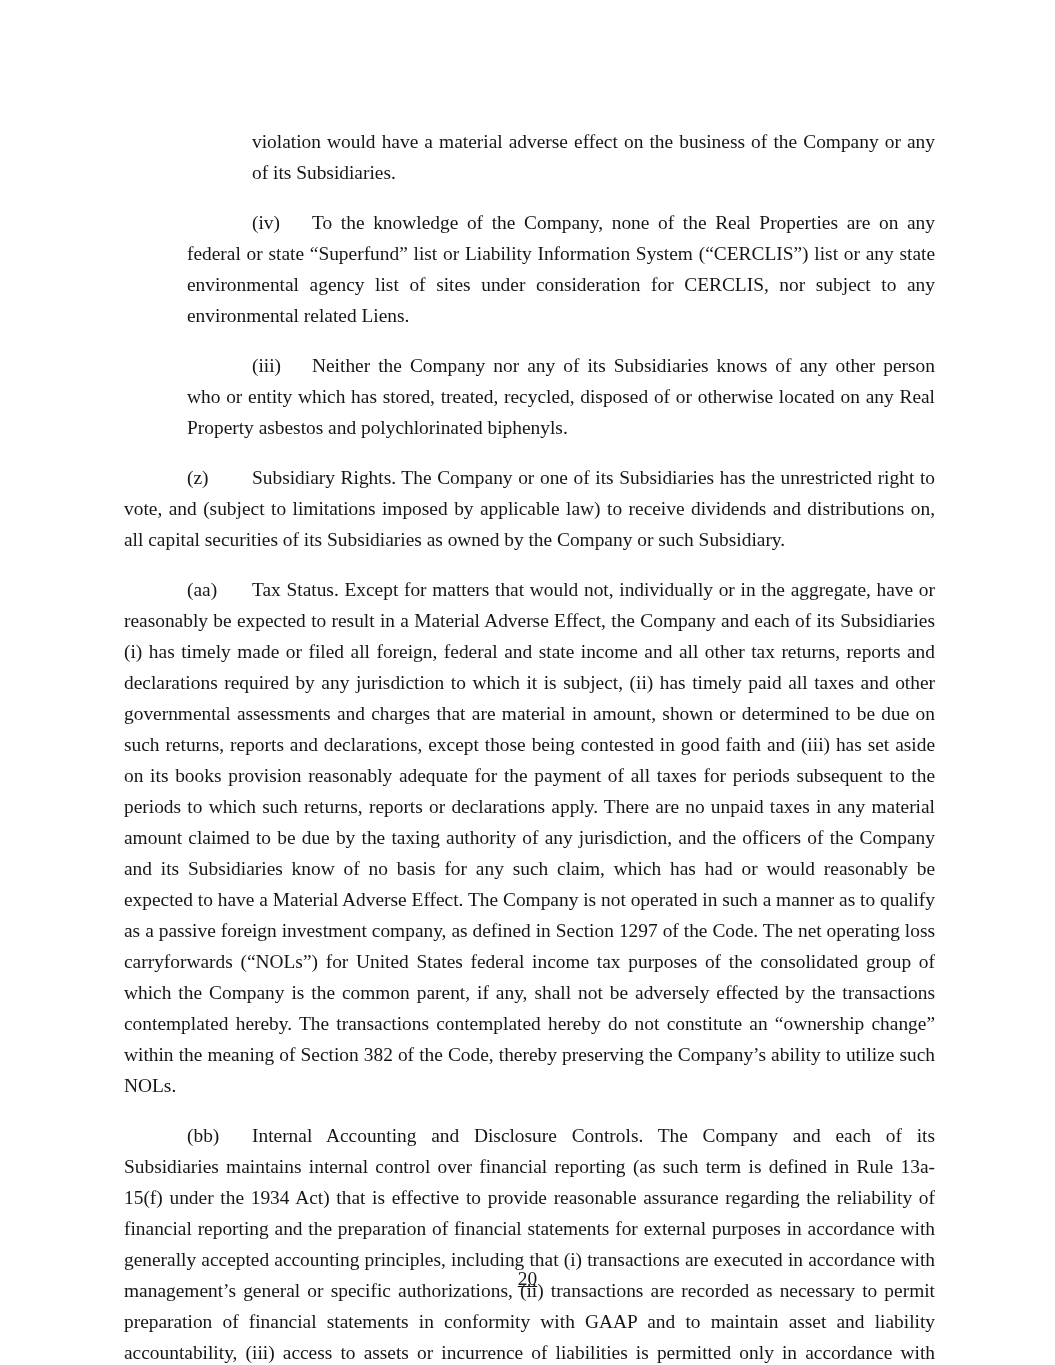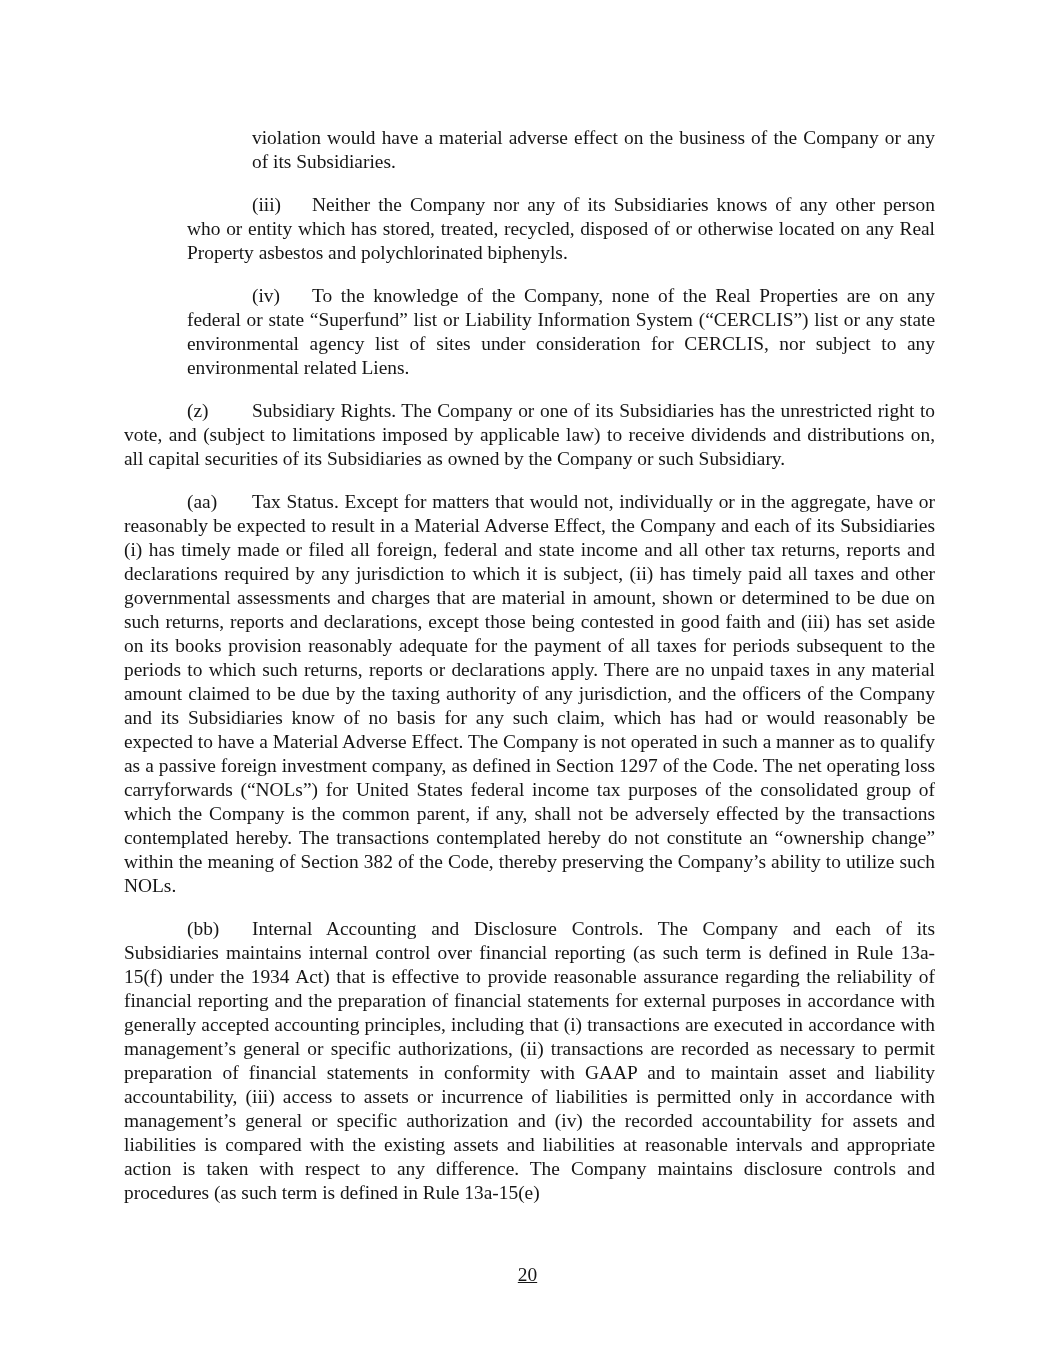--- a/index.html
+++ b/index.html
@@ -8,21 +8,21 @@
     background: #ffffff;
   }
   .page {
     position: relative;
     width: 1055px;
     height: 1365px;
     background: #ffffff;
     overflow: hidden;
     font-family: "Liberation Serif", "DejaVu Serif", serif;
     font-size: 19.4px;
-    line-height: 24px;
+    line-height: 31px;
     color: #161616;
   }
   .content {
     padding: 126px 120px 0 124px;
   }
   p {
     margin: 0 0 19px 0;
     text-align: justify;
   }
   
@@ -64,23 +64,23 @@
   }
 </style>
 </head>
 <body>
 
 <div class="page">
   <div class="content">
 
     <p class="p-cont">violation would have a material adverse effect on the business of the Company or any of its Subsidiaries.</p>
 
+    <p class="p-sub"><span class="label">(iv)</span><span>To the knowledge of the Company, none of the Real Properties are on any federal or state “Superfund” list or Liability Information System (“CERCLIS”) list or any state environmental agency list of sites under consideration for CERCLIS, nor subject to any environmental related Liens.</span></p>
+
     <p class="p-sub"><span class="label">(iii)</span><span>Neither the Company nor any of its Subsidiaries knows of any other person who or entity which has stored, treated, recycled, disposed of or otherwise located on any Real Property asbestos and polychlorinated biphenyls.</span></p>
-
-    <p class="p-sub"><span class="label">(iv)</span><span>To the knowledge of the Company, none of the Real Properties are on any federal or state “Superfund” list or Liability Information System (“CERCLIS”) list or any state environmental agency list of sites under consideration for CERCLIS, nor subject to any environmental related Liens.</span></p>
 
     <p class="p-main"><span class="label">(z)</span><span class="u">Subsidiary Rights</span><span>.  </span><span>The Company or one of its Subsidiaries has the unrestricted right to vote, and (subject to limitations imposed by applicable law) to receive dividends and distributions on, all capital securities of its Subsidiaries as owned by the Company or such Subsidiary.</span></p>
 
     <p class="p-main"><span class="label">(aa)</span><span class="u">Tax Status</span><span>.  </span><span>Except for matters that would not, individually or in the aggregate, have or reasonably be expected to result in a Material Adverse Effect, the Company and each of its Subsidiaries (i) has timely made or filed all foreign, federal and state income and all other tax returns, reports and declarations required by any jurisdiction to which it is subject, (ii) has timely paid all taxes and other governmental assessments and charges that are material in amount, shown or determined to be due on such returns, reports and declarations, except those being contested in good faith and (iii) has set aside on its books provision reasonably adequate for the payment of all taxes for periods subsequent to the periods to which such returns, reports or declarations apply.  There are no unpaid taxes in any material amount claimed to be due by the taxing authority of any jurisdiction, and the officers of the Company and its Subsidiaries know of no basis for any such claim, which has had or would reasonably be expected to have a Material Adverse Effect.  The Company is not operated in such a manner as to qualify as a passive foreign investment company, as defined in Section 1297 of the Code.  The net operating loss carryforwards (“NOLs”) for United States federal income tax purposes of the consolidated group of which the Company is the common parent, if any, shall not be adversely effected by the transactions contemplated hereby.  The transactions contemplated hereby do not constitute an “ownership change” within the meaning of Section 382 of the Code, thereby preserving the Company’s ability to utilize such NOLs.</span></p>
 
     <p class="p-main"><span class="label">(bb)</span><span class="u">Internal Accounting and Disclosure Controls</span><span>.  </span><span>The Company and each of its Subsidiaries maintains internal control over financial reporting (as such term is defined in Rule 13a-15(f) under the 1934 Act) that is effective to provide reasonable assurance regarding the reliability of financial reporting and the preparation of financial statements for external purposes in accordance with generally accepted accounting principles, including that (i) transactions are executed in accordance with management’s general or specific authorizations, (ii) transactions are recorded as necessary to permit preparation of financial statements in conformity with GAAP and to maintain asset and liability accountability, (iii) access to assets or incurrence of liabilities is permitted only in accordance with management’s general or specific authorization and (iv) the recorded accountability for assets and liabilities is compared with the existing assets and liabilities at reasonable intervals and appropriate action is taken with respect to any difference.  The Company maintains disclosure controls and procedures (as such term is defined in Rule 13a-15(e)</span></p>
 
   </div>
 
   <div class="footer">20</div>

